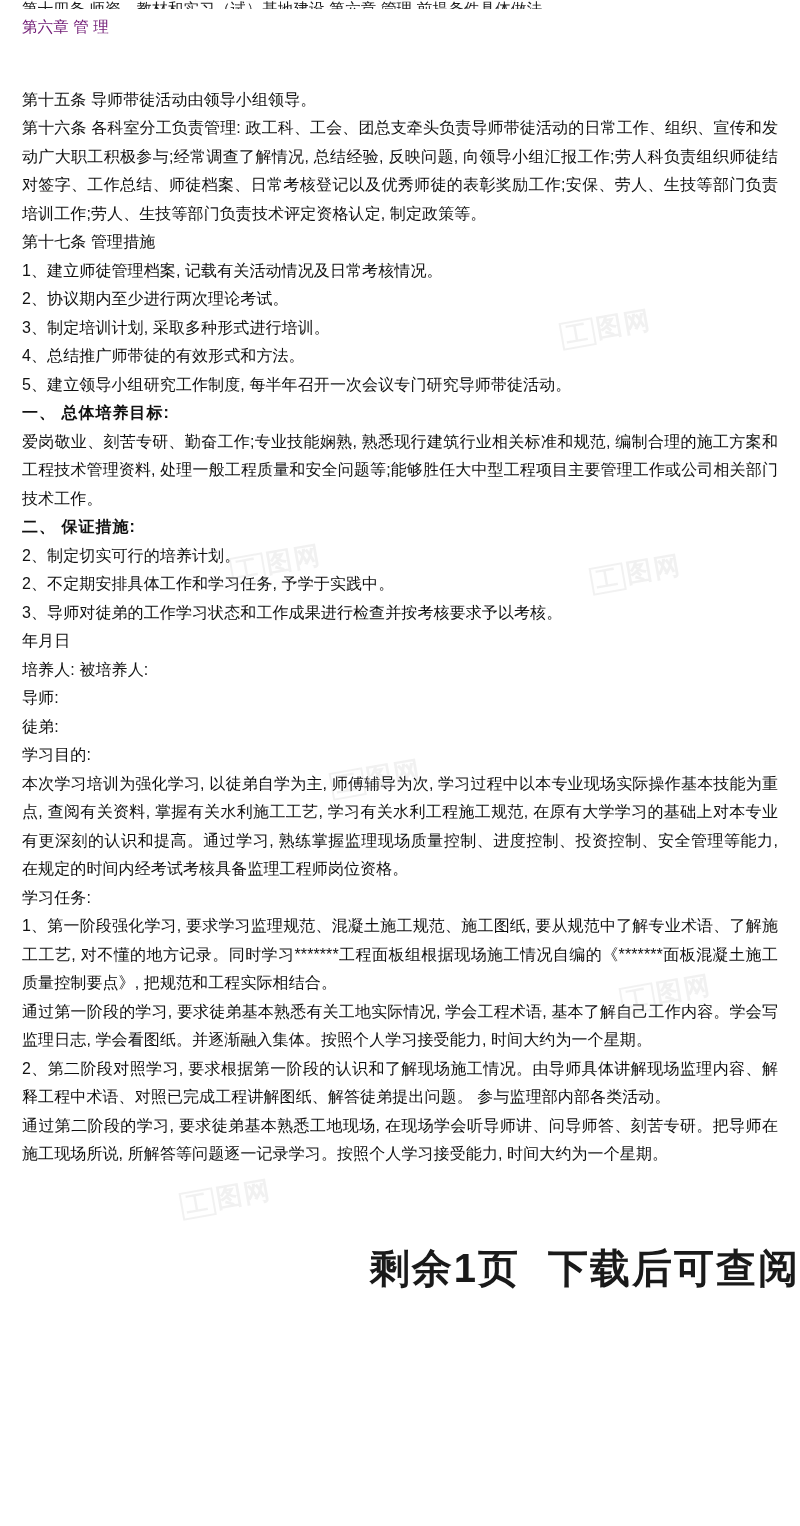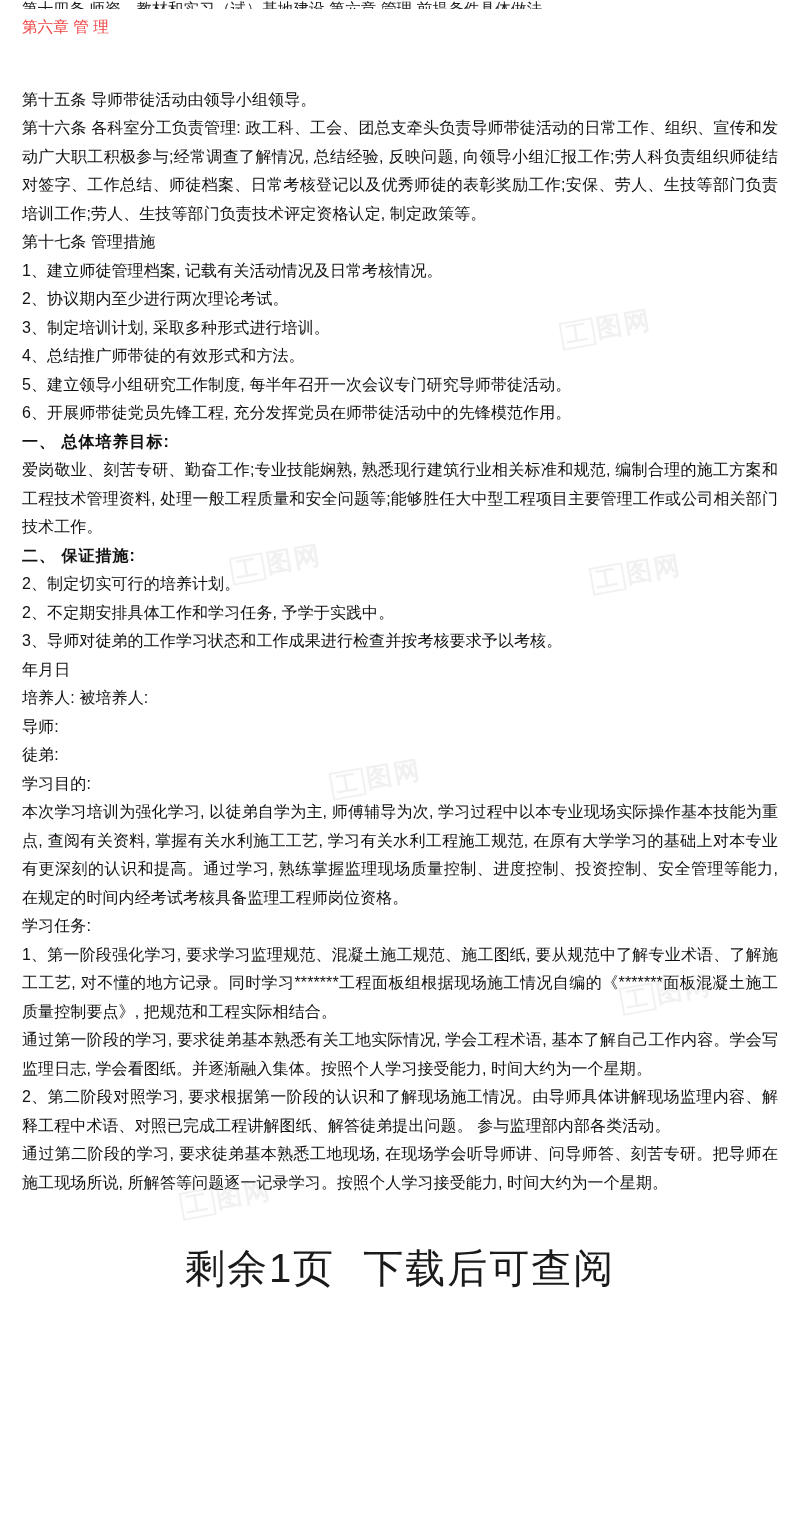--- a/index.html
+++ b/index.html
@@ -38,21 +38,21 @@
     font-size: 16px;
     line-height: 28.5px;
     color: #111111;
     margin: 0;
     letter-spacing: 0.1px;
     text-align: justify;
   }
   .heading-line {
     font-size: 15.5px;
     line-height: 28.5px;
-    color: #ef4444;
+    color: #701a75;
     margin: 0;
     letter-spacing: 0.1px;
   }
   .chapter {
     margin-top: 4px;
   }
   .spacer-lg {
     height: 44px;
   }
   .bold-head {
@@ -86,23 +86,23 @@
   .wm3 { left: 590px; top: 555px; }
   .wm4 { left: 330px; top: 760px; }
   .wm5 { left: 620px; top: 975px; }
   .wm6 { left: 180px; top: 1180px; }
 
   .footer-banner {
     position: absolute;
     left: 0;
     bottom: 40px;
     width: 800px;
-    text-align: center;
+    text-align: right;
     font-size: 40px;
-    font-weight: normal;
+    font-weight: bold;
     color: #1a1a1a;
     letter-spacing: 2px;
     font-family: "Liberation Sans", sans-serif;
   }
   .footer-banner .gap {
     display: inline-block;
     width: 28px;
   }
 </style>
 </head>
@@ -119,21 +119,20 @@
     <div class="spacer-lg"></div>
 
     <p class="para">第十五条 导师带徒活动由领导小组领导。</p>
     <p class="para">第十六条 各科室分工负责管理: 政工科、工会、团总支牵头负责导师带徒活动的日常工作、组织、宣传和发动广大职工积极参与;经常调查了解情况, 总结经验, 反映问题, 向领导小组汇报工作;劳人科负责组织师徒结对签字、工作总结、师徒档案、日常考核登记以及优秀师徒的表彰奖励工作;安保、劳人、生技等部门负责培训工作;劳人、生技等部门负责技术评定资格认定, 制定政策等。</p>
     <p class="para">第十七条 管理措施</p>
     <p class="para">1、建立师徒管理档案, 记载有关活动情况及日常考核情况。</p>
     <p class="para">2、协议期内至少进行两次理论考试。</p>
     <p class="para">3、制定培训计划, 采取多种形式进行培训。</p>
     <p class="para">4、总结推广师带徒的有效形式和方法。</p>
     <p class="para">5、建立领导小组研究工作制度, 每半年召开一次会议专门研究导师带徒活动。</p>
-    <p class="para">6、开展师带徒党员先锋工程, 充分发挥党员在师带徒活动中的先锋模范作用。</p>
 
     <p class="para bold-head">一、 总体培养目标:</p>
     <p class="para">爱岗敬业、刻苦专研、勤奋工作;专业技能娴熟, 熟悉现行建筑行业相关标准和规范, 编制合理的施工方案和工程技术管理资料, 处理一般工程质量和安全问题等;能够胜任大中型工程项目主要管理工作或公司相关部门技术工作。</p>
 
     <p class="para bold-head">二、 保证措施:</p>
     <p class="para">2、制定切实可行的培养计划。</p>
     <p class="para">2、不定期安排具体工作和学习任务, 予学于实践中。</p>
     <p class="para">3、导师对徒弟的工作学习状态和工作成果进行检查并按考核要求予以考核。</p>
 
     <p class="para">年月日</p>

